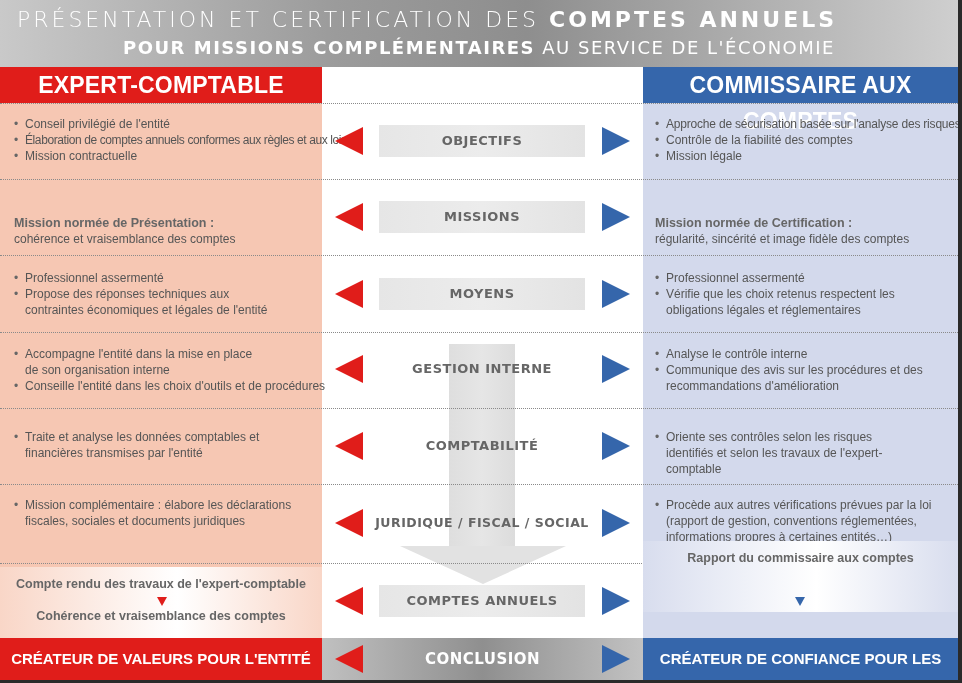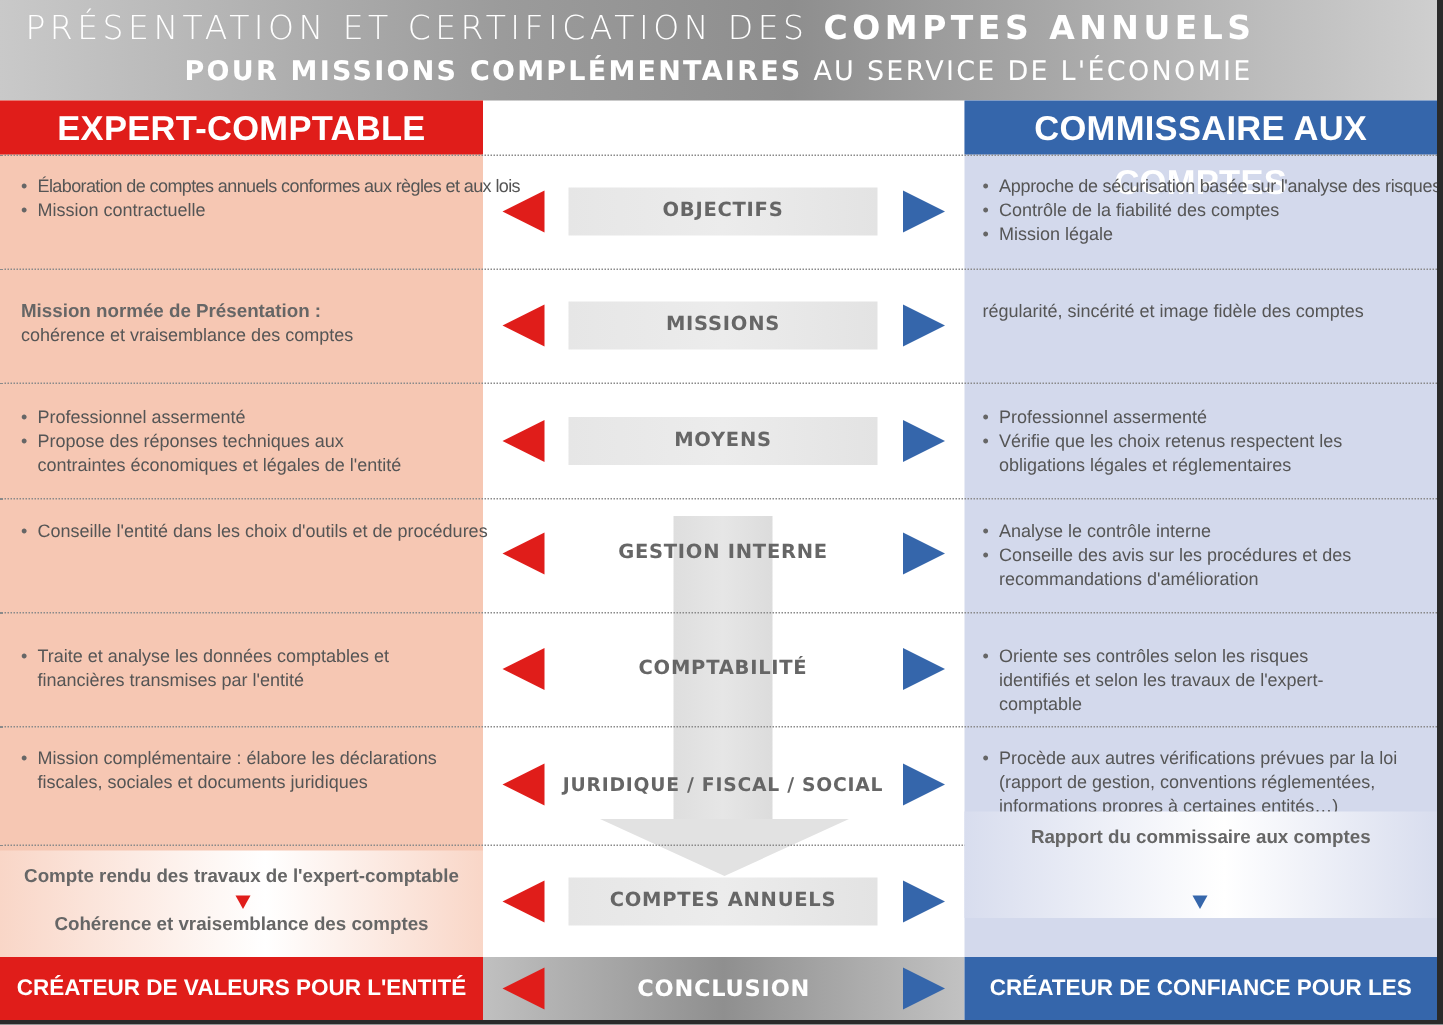--- a/index.html
+++ b/index.html
@@ -19,21 +19,21 @@
   .col-head.right { left:643px; width:315px; background:#3566ab; }
 
   .sep { position:absolute; left:0; width:958px; height:0; border-top:1px dotted #8a8a8a; }
 
   .row { position:absolute; left:0; width:958px; }
   .cell { position:absolute; top:0; font-size:12px; color:#555; line-height:16px; font-family:"Liberation Sans", sans-serif; }
   .cell.left { left:14px; width:300px; }
   .cell.right { left:655px; width:300px; }
   .bullet { padding-left:11px; text-indent:-11px; }
   .bullet::before { content:"•"; display:inline-block; width:11px; text-indent:0; color:#666; }
-  .bold-label { font-weight:bold; color:#666; font-size:12.5px; }
+  .bold-label { font-weight:bold; color:#666; font-size:12.5px;margin-top:16px; }
 
   .mid-label { position:absolute; left:379px; width:206px; height:32px; line-height:32px; text-align:center; color:#666; font-size:13px; font-weight:bold; letter-spacing:0.5px; font-family:"DejaVu Sans", sans-serif; }
   .mid-label.boxed { background:linear-gradient(90deg,#e6e6e6,#ececec 50%,#e3e3e3); }
   .arrow-left { position:absolute; left:335px; width:0; height:0; border-top:14px solid transparent; border-bottom:14px solid transparent; border-right:28px solid #e01d1a; }
   .arrow-right { position:absolute; left:602px; width:0; height:0; border-top:14px solid transparent; border-bottom:14px solid transparent; border-left:28px solid #3566ab; }
 
   .big-shaft { position:absolute; left:449px; top:344px; width:66px; height:202px; background:linear-gradient(90deg,#dedede,#e6e6e6 50%,#dcdcdc); }
   .big-head { position:absolute; left:400px; top:546px; width:0; height:0; border-left:83px solid transparent; border-right:83px solid transparent; border-top:38px solid #e2e2e2; }
 
   .summary-left { position:absolute; left:0; top:567px; width:322px; height:71px; background:linear-gradient(90deg,#f9d6c7,#fff 55%,#f9d6c7); }
@@ -69,39 +69,41 @@
   <div class="sep" style="top:103px"></div>
   <div class="sep" style="top:179px"></div>
   <div class="sep" style="top:255px"></div>
   <div class="sep" style="top:332px"></div>
   <div class="sep" style="top:408px"></div>
   <div class="sep" style="top:484px"></div>
   <div class="sep" style="top:563px"></div>
 
   <div class="row" style="top:116px">
     <div class="cell left">
+      <div class="bullet">Conseil privilégié de l'entité</div>
       <div class="bullet" style="white-space:nowrap;letter-spacing:-0.4px">Élaboration de comptes annuels conformes aux règles et aux lois</div>
       <div class="bullet">Mission contractuelle</div>
     </div>
     <div class="cell right">
       <div class="bullet" style="white-space:nowrap;letter-spacing:-0.2px">Approche de sécurisation basée sur l'analyse des risques</div>
       <div class="bullet">Contrôle de la fiabilité des comptes</div>
       <div class="bullet">Mission légale</div>
     </div>
   </div>
   <div class="arrow-left" style="top:127px"></div>
   <div class="mid-label boxed" style="top:125px">OBJECTIFS</div>
   <div class="arrow-right" style="top:127px"></div>
 
   <div class="row" style="top:199px">
     <div class="cell left">
       <div class="bold-label">Mission normée de Présentation :</div>
       <div>cohérence et vraisemblance des comptes</div>
     </div>
     <div class="cell right">
+      <div class="bold-label">Mission normée de Certification :</div>
       <div>régularité, sincérité et image fidèle des comptes</div>
     </div>
   </div>
   <div class="arrow-left" style="top:203px"></div>
   <div class="mid-label boxed" style="top:201px">MISSIONS</div>
   <div class="arrow-right" style="top:203px"></div>
 
   <div class="row" style="top:270px">
     <div class="cell left">
       <div class="bullet">Professionnel assermenté</div>
@@ -111,25 +113,26 @@
       <div class="bullet">Professionnel assermenté</div>
       <div class="bullet" style="width:280px">Vérifie que les choix retenus respectent les obligations légales et réglementaires</div>
     </div>
   </div>
   <div class="arrow-left" style="top:280px"></div>
   <div class="mid-label boxed" style="top:278px">MOYENS</div>
   <div class="arrow-right" style="top:280px"></div>
 
   <div class="row" style="top:346px">
     <div class="cell left">
+      <div class="bullet" style="width:240px">Accompagne l'entité dans la mise en place de son organisation interne</div>
       <div class="bullet" style="white-space:nowrap">Conseille l'entité dans les choix d'outils et de procédures</div>
     </div>
     <div class="cell right">
       <div class="bullet">Analyse le contrôle interne</div>
-      <div class="bullet" style="width:260px">Conseille des avis sur les procédures et des recommandations d'amélioration</div>
+      <div class="bullet" style="width:260px">Communique des avis sur les procédures et des recommandations d'amélioration</div>
     </div>
   </div>
   <div class="arrow-left" style="top:355px"></div>
   <div class="mid-label" style="top:353px">GESTION INTERNE</div>
   <div class="arrow-right" style="top:355px"></div>
 
   <div class="row" style="top:429px">
     <div class="cell left">
       <div class="bullet" style="width:290px">Traite et analyse les données comptables et financières transmises par l'entité</div>
     </div>

